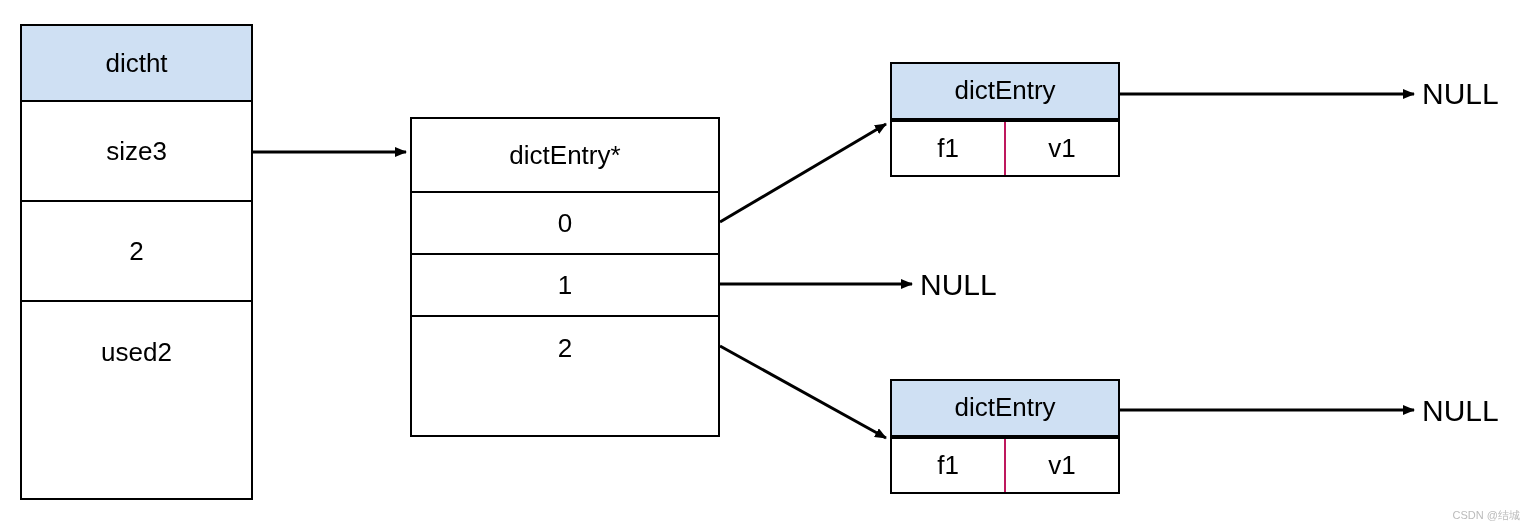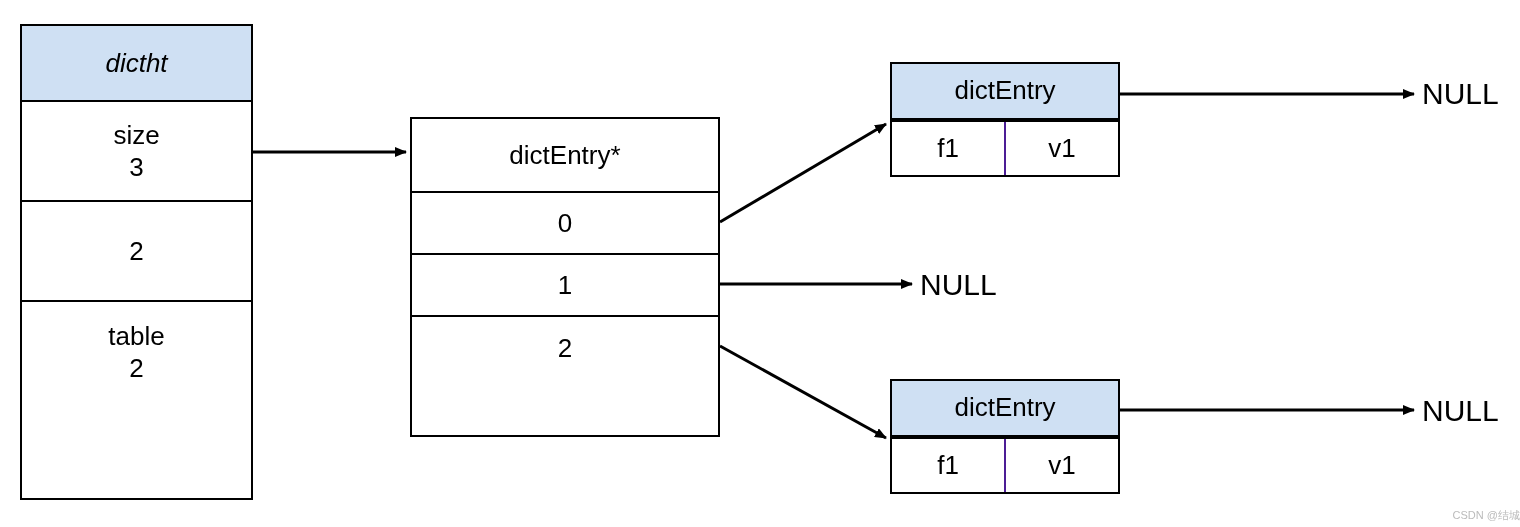--- a/index.html
+++ b/index.html
@@ -27,59 +27,59 @@
   .cell:last-child { border-bottom: none; }
   .header-blue { background: #cfe0f3; }
   .kv-row { display: flex; height: 50%; border-top: 2px solid #000; }
   .kv-cell {
     flex: 1;
     display: flex;
     align-items: center;
     justify-content: center;
     font-size: 26px;
   }
-  .kv-cell:first-child { border-right: 2px solid #4c1d95; align-items: center; }
+  .kv-cell:first-child { border-right: 2px solid #be185d; align-items: center; }
   .null-label {
     position: absolute;
     font-size: 30px;
     font-family: Arial, sans-serif;
   }
   .watermark {
     position: absolute;
     right: 0;
     bottom: 4px;
     font-size: 11px;
     color: #bbb;
     font-family: sans-serif;
   }
   svg.arrows {
     position: absolute;
     left: 0; top: 0;
     width: 1520px;
     height: 527px;
     pointer-events: none;
   }
-  .multi-line { flex-direction: column; line-height: 1.25; }
+  .multi-line { line-height: 1.25; }
 </style>
 </head>
 <body>
 
 <div class="box" style="left:20px; top:24px; width:233px; height:476px;">
-  <div class="cell header-blue" style="height:76px;font-style:italic;">
+  <div class="cell header-blue" style="height:76px;">
     <span>dictht</span>
   </div>
   <div class="cell multi-line" style="height:100px;">
     <span>size</span>
     <span>3</span>
   </div>
   <div class="cell multi-line" style="height:100px;">
     <span>2</span>
   </div>
   <div class="cell multi-line" style="height:100px;">
-    <span>table</span>
+    <span>used</span>
     <span>2</span>
   </div>
 </div>
 
 <div class="box" style="left:410px; top:117px; width:310px; height:320px;">
   <div class="cell" style="height:74px;">
     <span>dictEntry*</span>
   </div>
   <div class="cell" style="height:62px;">
     <span>0</span>

